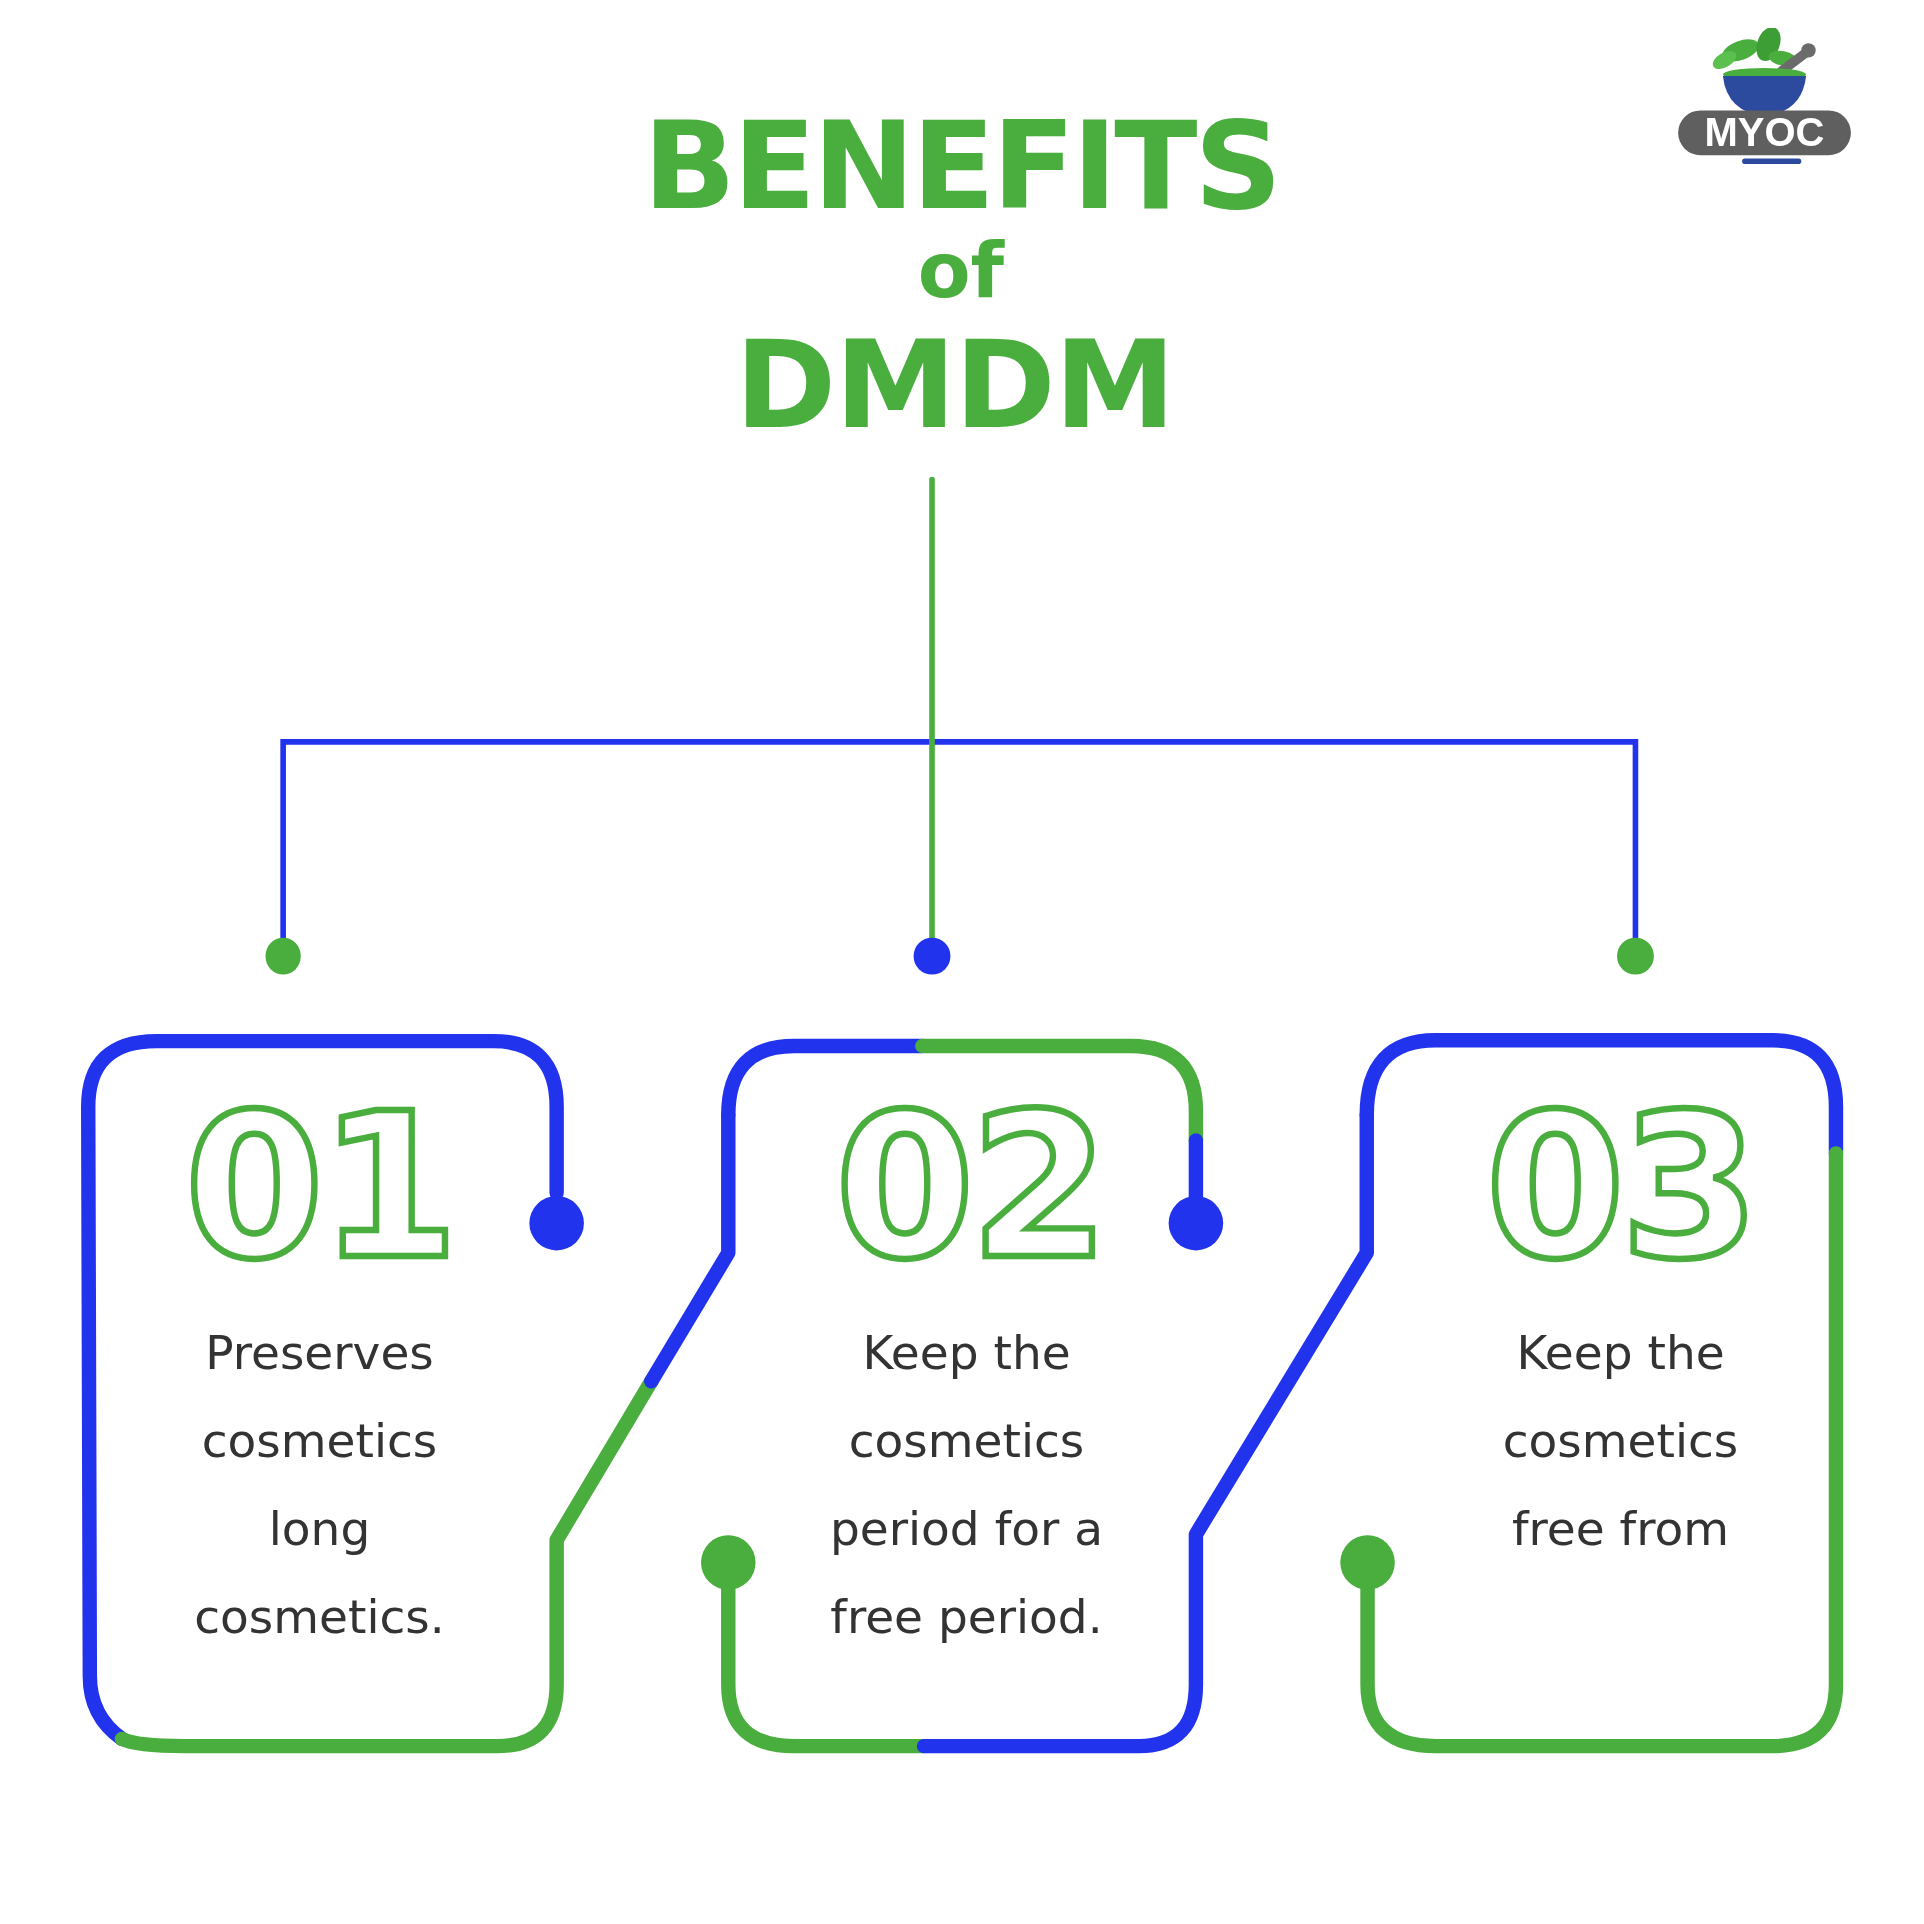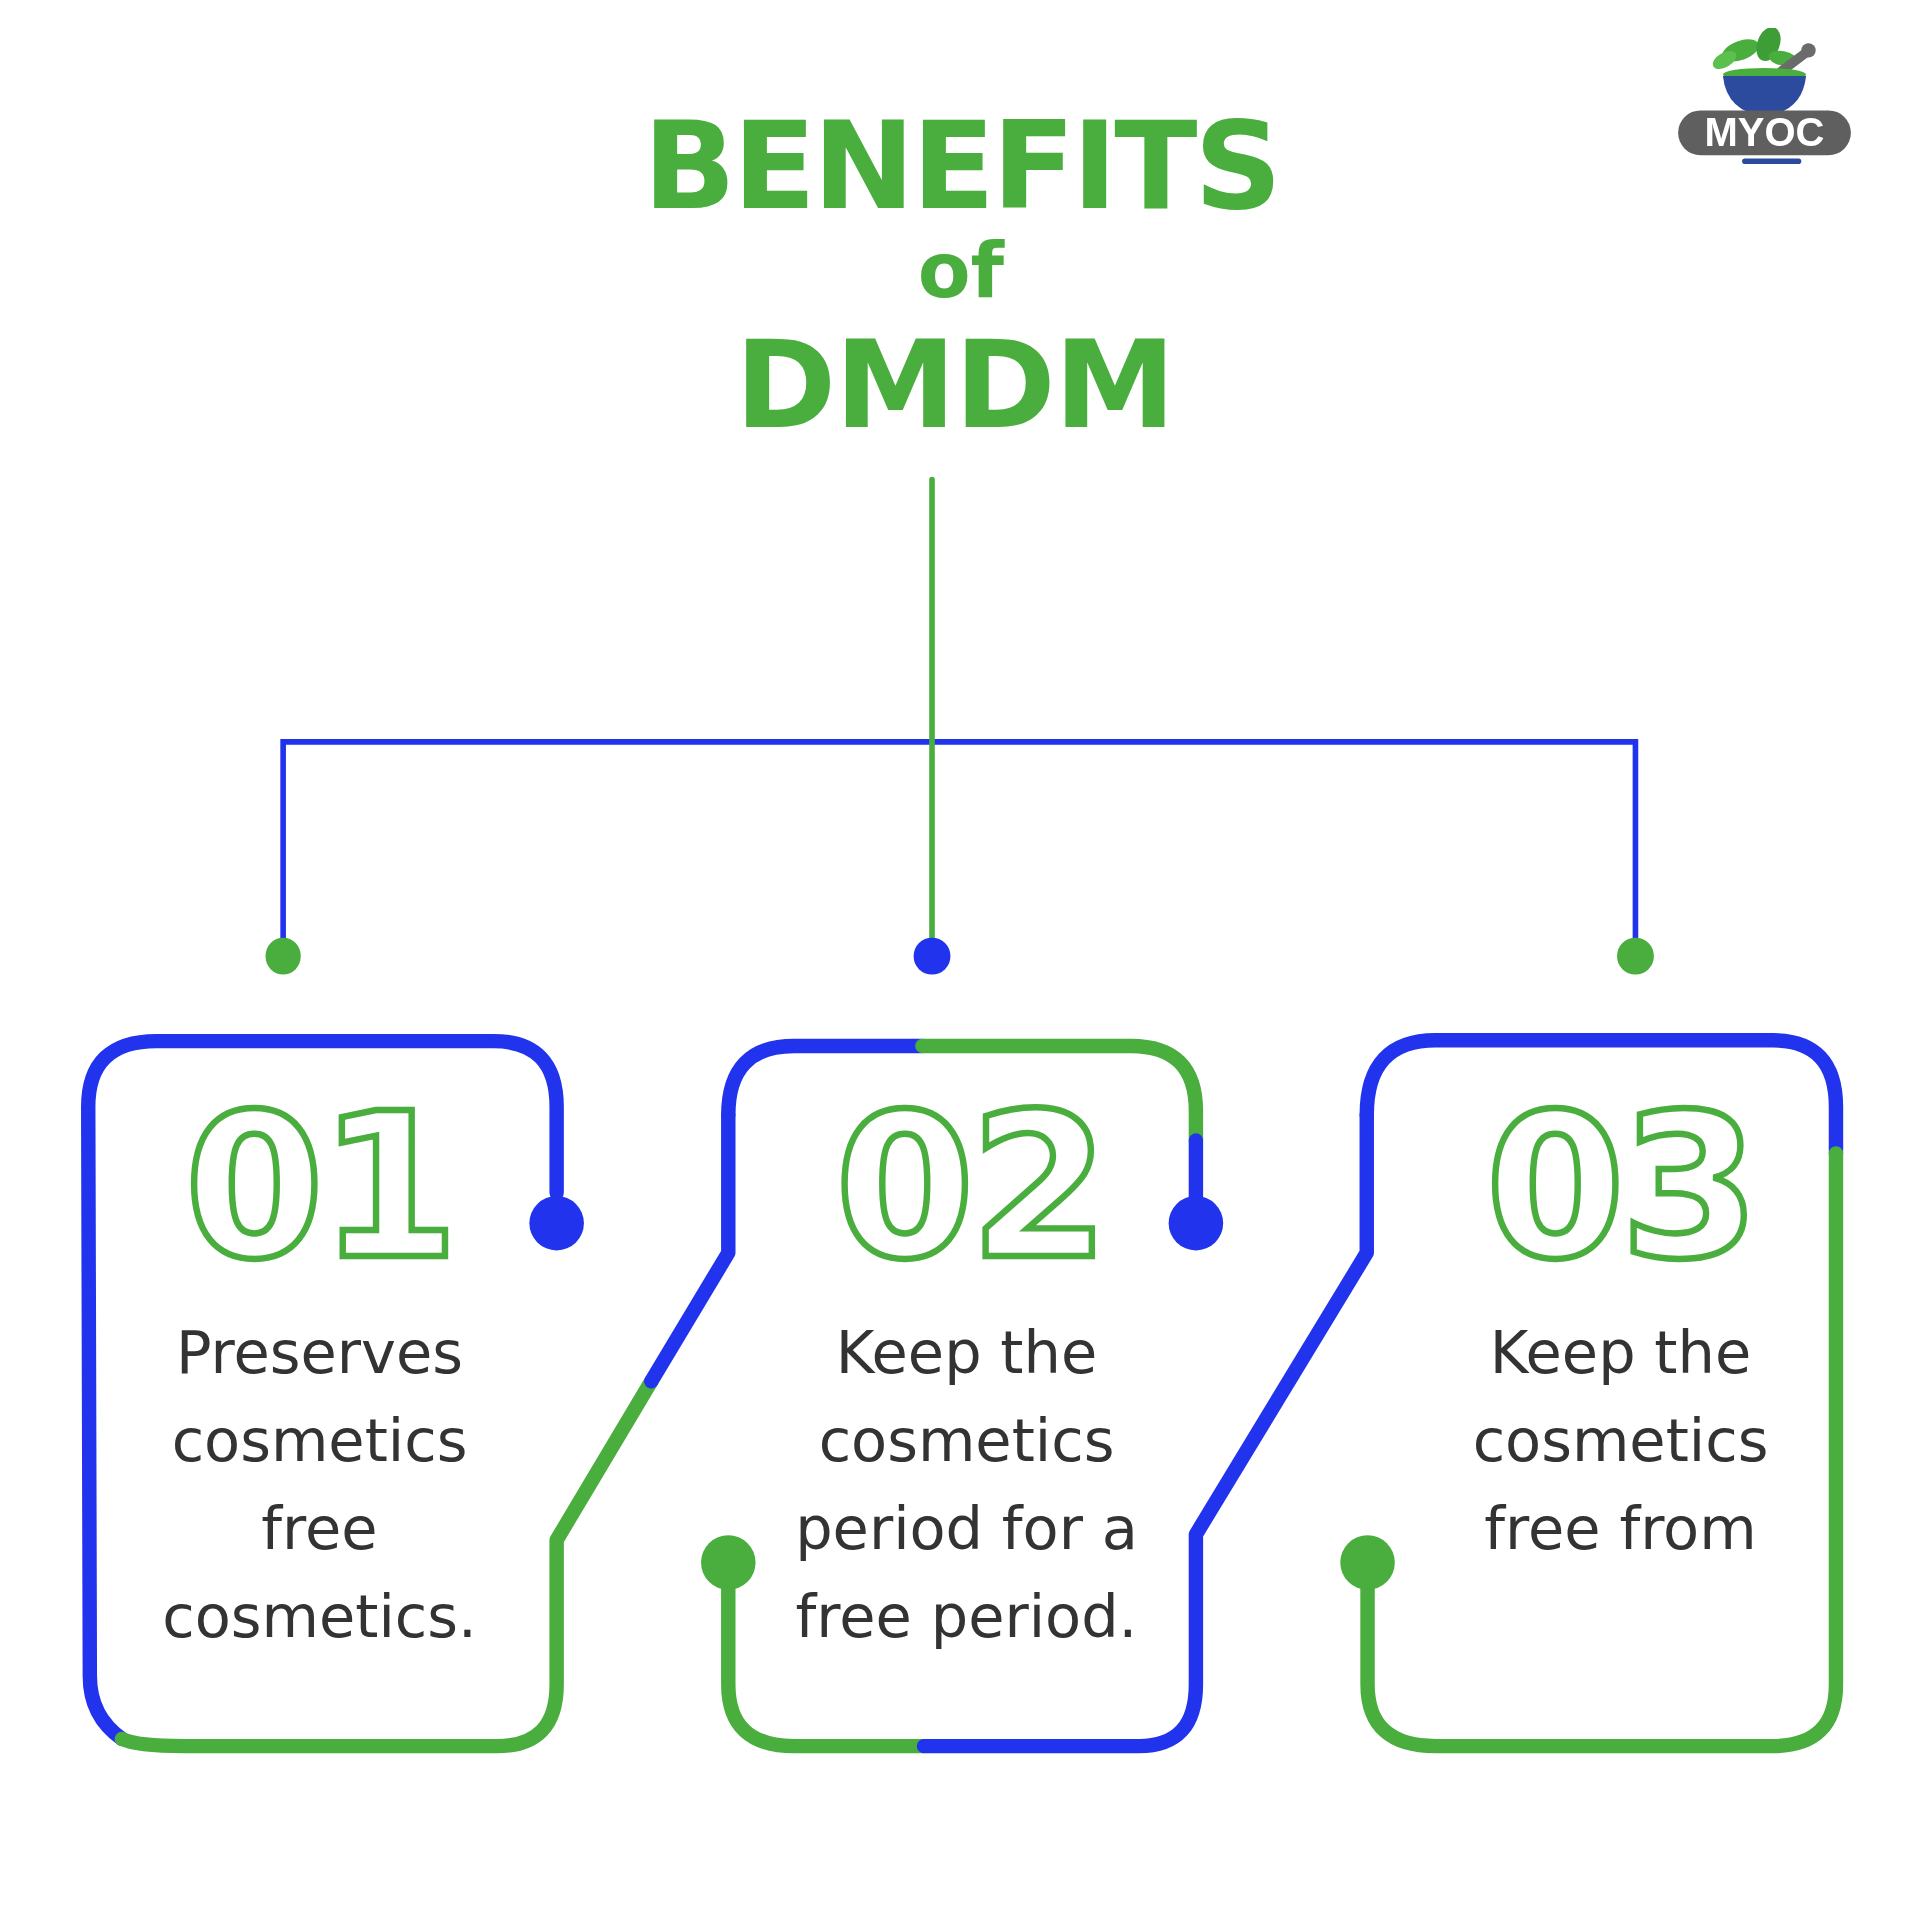--- a/index.html
+++ b/index.html
@@ -3,21 +3,21 @@
 <meta charset="utf-8">
 <style>
   html, body { margin: 0; padding: 0; background: #ffffff; }
   body { width: 1925px; height: 1925px; position: relative; overflow: hidden; font-family: "Liberation Sans", sans-serif; }
   svg.canvas { position: absolute; left: 0; top: 0; }
   .title { position: absolute; left: 0; width: 1925px; text-align: center; color: #4aae3e; font-family: "DejaVu Sans", sans-serif; font-weight: bold; }
   .t1 { top: 95px; font-size: 122px; letter-spacing: -3.2px; left: -1.6px; }
   .t2 { top: 226px; font-size: 77px; left: -1.6px; }
   .t3 { top: 314px; font-size: 122px; letter-spacing: -1.6px; left: -8px; }
   .num { font-family: "DejaVu Sans", sans-serif; font-weight: bold; font-size: 250px; fill: #ffffff; stroke: #4aae3e; stroke-width: 8px; letter-spacing: -6px; }
-  .desc { position: absolute; text-align: center; color: #333333; font-family: "DejaVu Sans", sans-serif; font-size: 59px; line-height: 88px; width: 449px; }
+  .desc { position: absolute; text-align: center; color: #333333; font-family: "DejaVu Sans", sans-serif; font-size: 47px; line-height: 88px; width: 449px; }
   .logo { position: absolute; left: 1664px; top: 28px; width: 201px; height: 136px; }
 </style>
 </head>
 <body>
 
 <svg class="canvas" width="1925" height="1925" viewBox="0 0 2400 2400">
 
   <g>
     <polyline points="353,1170 353,925 2039,925 2039,1170" fill="none" stroke="#2233ee" stroke-width="7"></polyline>
     <line x1="1162" y1="598" x2="1162" y2="1170" stroke="#4aae3e" stroke-width="7" stroke-linecap="round"></line>
@@ -54,21 +54,21 @@
   <text class="num" x="2020" y="1566" text-anchor="middle">03</text>
 </svg>
 
 <div class="title t1">BENEFITS</div>
 <div class="title t2">of</div>
 <div class="title t3">DMDM</div>
 
 <div class="desc" style="left:95px; top:1309px;">
   <div>Preserves</div>
   <div>cosmetics</div>
-  <div>free</div>
+  <div>long</div>
   <div>cosmetics.</div>
 </div>
 <div class="desc" style="left:742px; top:1309px;">
   <div>Keep the</div>
   <div>cosmetics</div>
   <div>period for a</div>
   <div>free period.</div>
 </div>
 <div class="desc" style="left:1396px; top:1309px;">
   <div>Keep the</div>

